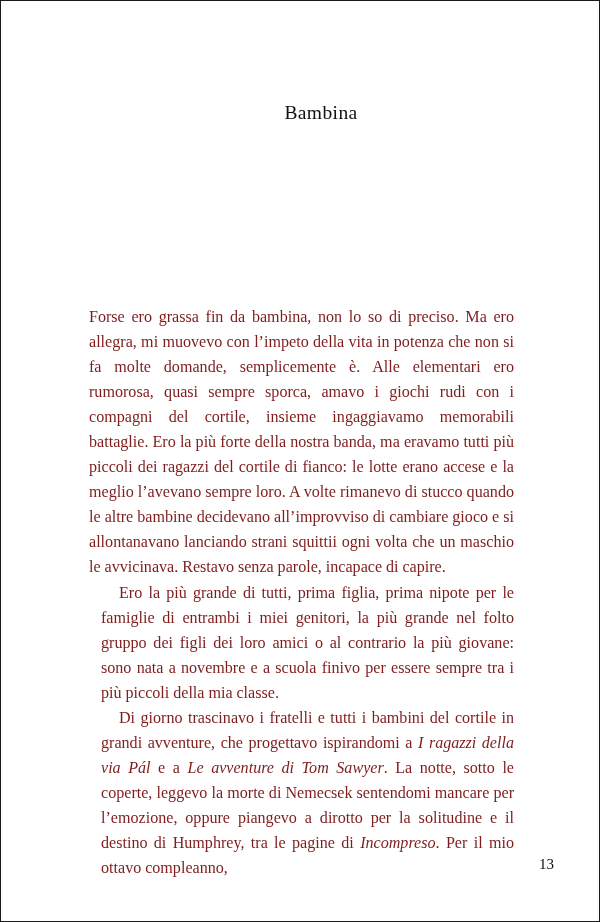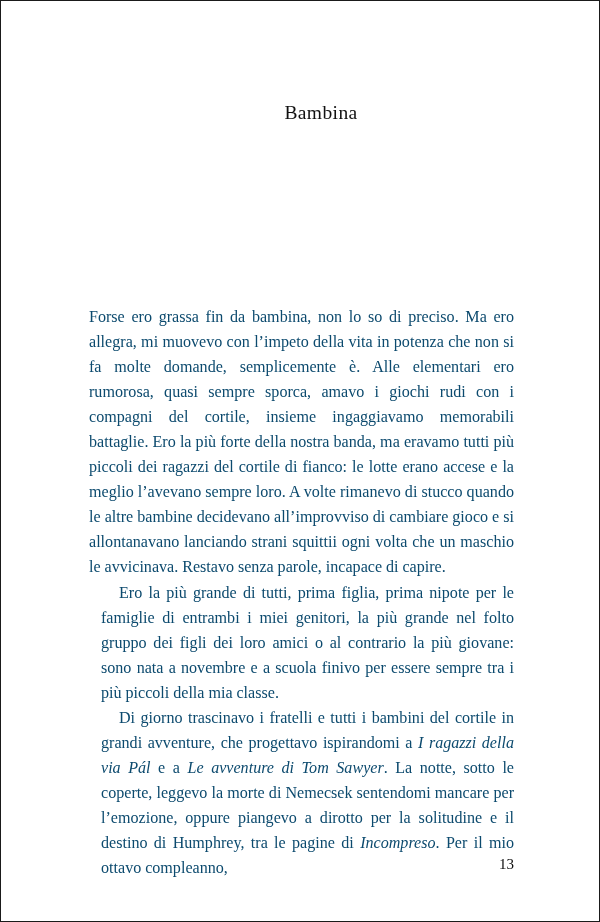--- a/index.html
+++ b/index.html
@@ -36,40 +36,41 @@
     top: 303px;
     left: 88px;
     width: 425px;
   }
   .para {
     margin: 0;
     text-align: justify;
     text-justify: inter-word;
     font-size: 16.1px;
     line-height: 25.05px;
-    color: #0c4a6e;
+    color: #7f1d1d;
     hyphens: manual;
     -webkit-hyphens: manual;
     word-spacing: -0.1px;
   }
   .para.indent {
     text-indent: 18px;
     margin-left: 12px;
   }
   .para em {
     font-style: italic;
   }
   .folio {
     position: absolute;
     top: 855px;
     left: 0;
     width: 513px;
     text-align: right;
     font-size: 15px;
     color: #0a0a0a;
+    padding-left: 40px;
   }
 </style>
 </head>
 <body>
 
 <div class="page">
 
   <h1 class="chapter-title">Bambina</h1>
 
   <div class="textblock">

